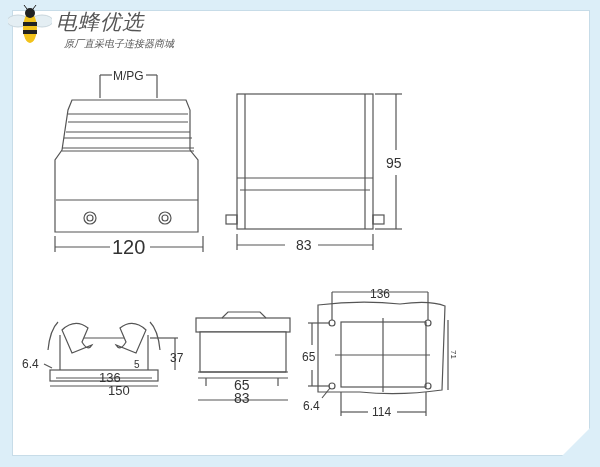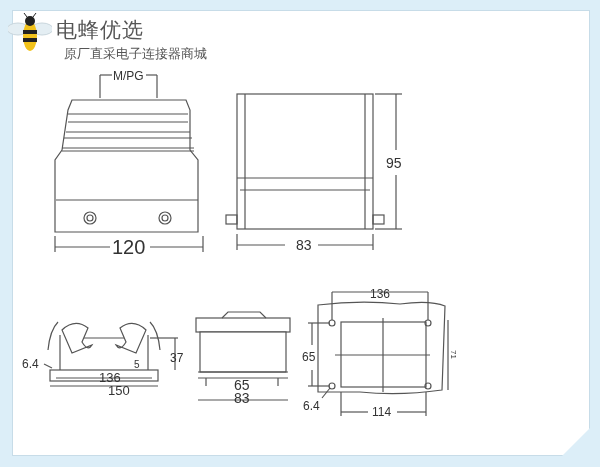--- a/index.html
+++ b/index.html
@@ -1,21 +1,21 @@
 <!DOCTYPE html>
 <html><head>
 <meta charset="utf-8">
 <style>
   html, body { margin: 0; padding: 0; }
   body { width: 600px; height: 467px; overflow: hidden; background: #dceef8; position: relative; font-family: "DejaVu Sans", sans-serif; }
   .panel { position: absolute; left: 12px; top: 10px; width: 578px; height: 446px; background: #ffffff; border: 1px solid #c7dce8; box-sizing: border-box; }
   .fold { position: absolute; right: 10px; bottom: 11px; width: 0; height: 0; border-style: solid; border-width: 0 0 28px 28px; border-color: transparent transparent #dceef8 transparent; }
-  .logo { position: absolute; left: 8px; top: 12px; width: 200px; height: 46px; }
+  .logo { position: absolute; left: 8px; top: 4px; width: 200px; height: 46px; font-style: italic; }
   .logo-title { position: absolute; left: 48px; top: 4px; font-size: 21px; color: #555; letter-spacing: 1px; }
-  .logo-sub { position: absolute; left: 56px; top: 33px; font-size: 13px; color: #555; }
+  .logo-sub { position: absolute; left: 56px; top: 33px; font-size: 10px; color: #555; }
   svg.drawing { position: absolute; left: 0; top: 0; }
   svg text { font-family: "Liberation Sans", sans-serif; fill: #333; }
 </style>
 </head>
 <body>
 
 <div class="panel"></div>
 <div class="fold"></div>
 
 <div class="logo">

